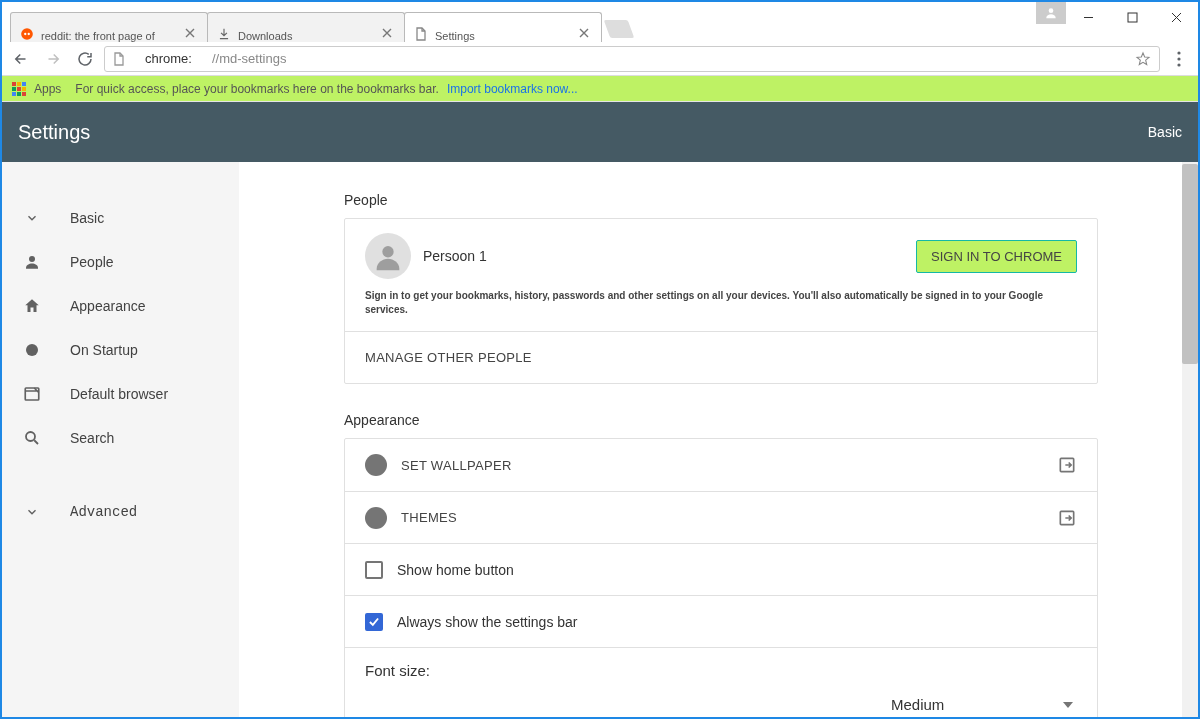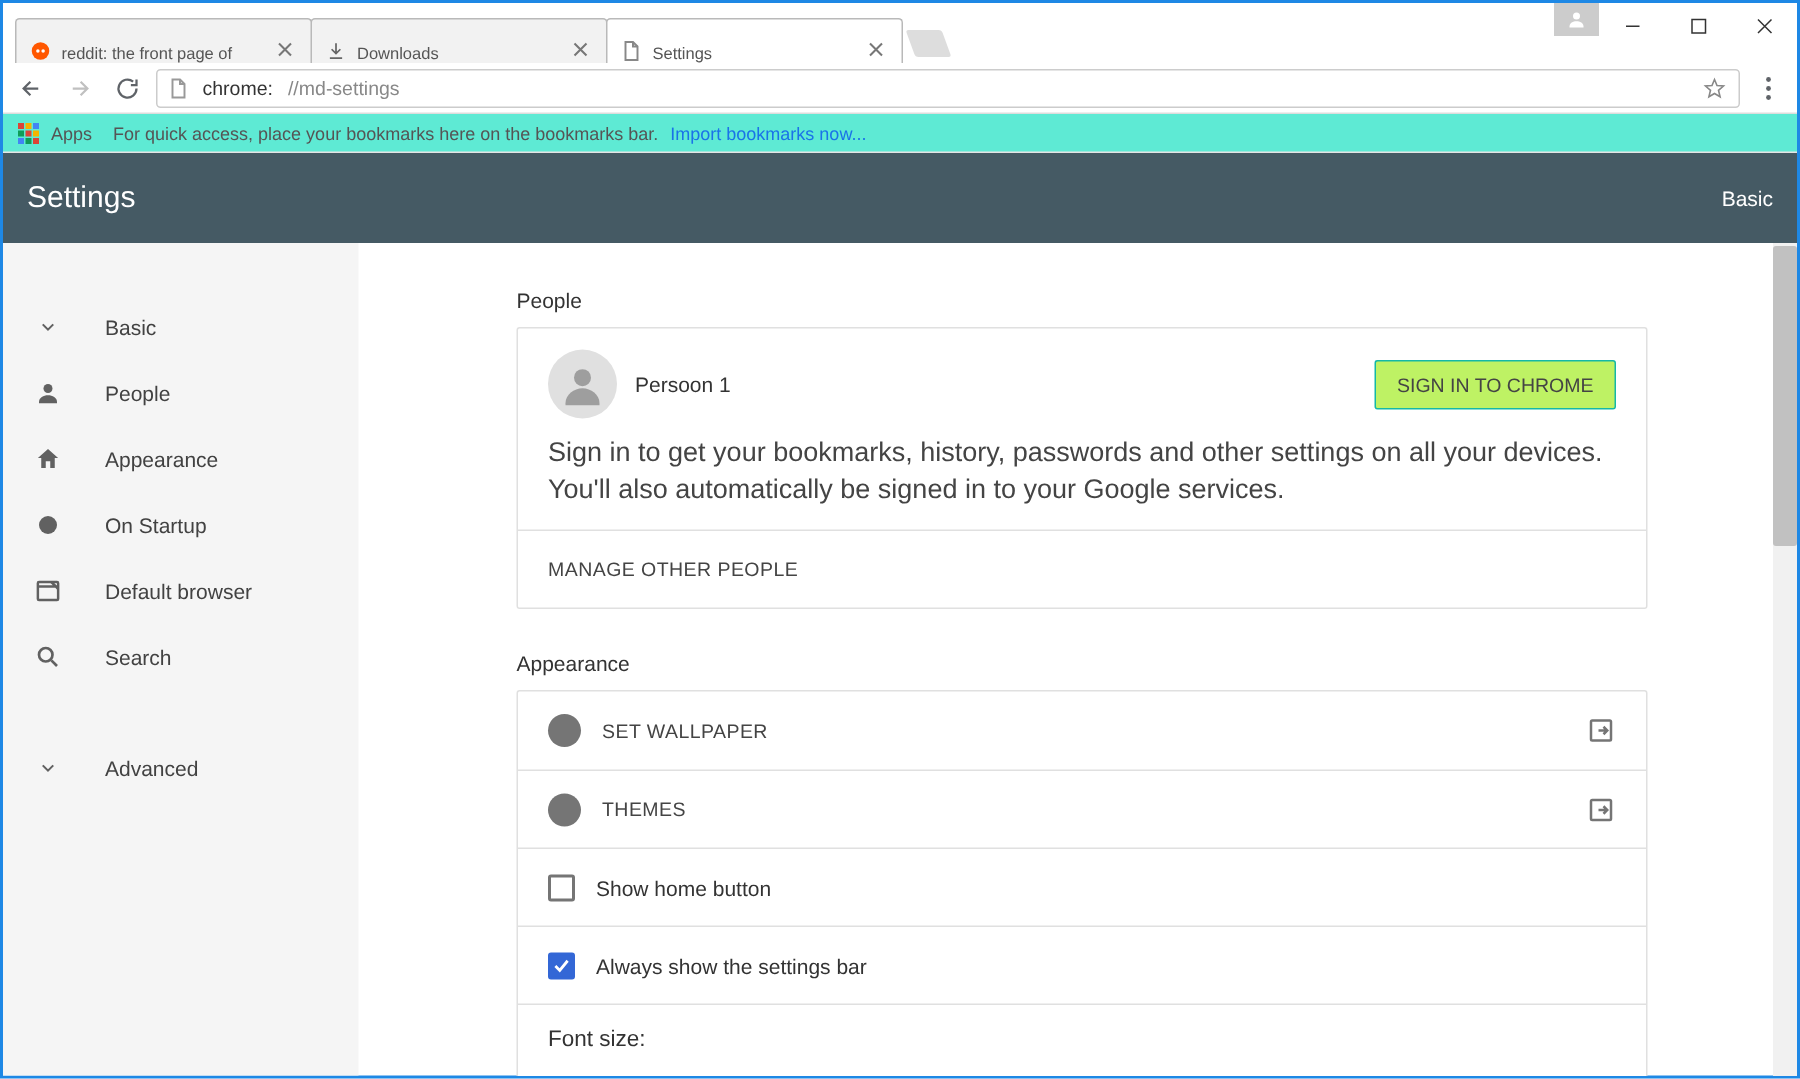--- a/index.html
+++ b/index.html
@@ -17,59 +17,59 @@
 .tab .tab-close { width: 14px; height: 14px; color: #777; cursor: pointer; }
 .new-tab { width: 24px; height: 18px; background: #ddd; margin-left: 6px; transform: skewX(20deg); border-radius: 2px; cursor: pointer; margin-bottom: 4px; }
 .window-controls { display: flex; align-items: flex-start; height: 100%; }
 .user-box { width: 30px; height: 22px; background: #ccc; display: flex; align-items: center; justify-content: center; color: #fff; }
 .win-btn { width: 44px; height: 30px; display: flex; align-items: center; justify-content: center; color: #555; cursor: pointer; }
 
 
 .toolbar { height: 34px; display: flex; align-items: center; padding: 0 6px; gap: 6px; border-bottom: 1px solid #ddd; }
 .nav-btn { width: 26px; height: 26px; display: flex; align-items: center; justify-content: center; color: #5f6368; cursor: pointer; border-radius: 50%; }
 .nav-btn.disabled { color: #c0c0c0; cursor: default; }
-.omnibox { flex: 1; height: 26px; border: 1px solid #ccc; border-radius: 3px; display: flex; align-items: center; padding: 0 8px; gap: 10px; color: #555; }
+.omnibox { flex: 1; height: 26px; border: 1px solid #ccc; border-radius: 3px; display: flex; align-items: center; padding: 0 8px; gap: 20px; color: #555; }
 .omnibox .doc-icon { color: #888; }
 .omnibox .url-prefix { color: #333; }
 .omnibox .url-rest { color: #888; }
 .omnibox .star { margin-left: auto; color: #888; cursor: pointer; }
 .menu-dots { width: 26px; height: 26px; display: flex; align-items: center; justify-content: center; color: #5f6368; cursor: pointer; }
 
 
-.bookmarks-bar { height: 26px; display: flex; align-items: center; padding: 0 10px; gap: 8px; font-size: 12px; color: #555; border-bottom: 1px solid #e5e5e5; background: #5eead4; }
+.bookmarks-bar { height: 26px; display: flex; align-items: center; padding: 0 10px; gap: 8px; font-size: 12px; color: #555; border-bottom: 1px solid #e5e5e5; background: #bef264; }
 .apps-icon { width: 14px; height: 14px; }
 .bookmarks-bar a { color: #1a73e8; text-decoration: none; cursor: pointer; }
 
 
 .md-header { height: 60px; background: #455a64; color: #fff; display: flex; align-items: center; padding: 0 16px; }
 .md-header .title { font-size: 20px; font-weight: 400; }
 .md-header .basic { margin-left: auto; font-size: 14px; cursor: pointer; }
 
 
 .content-wrap { display: flex; height: calc(100% - 40px - 34px - 26px - 60px); position: relative; }
 .content-scroll { position: absolute; right: 0; top: 0; width: 16px; height: 100%; background: #f1f1f1; }
 .content-scroll .thumb { width: 100%; height: 200px; background: #c1c1c1; border-radius: 2px; margin-top: 2px; }
 
 
 .sidebar { width: 237px; background: #f5f5f5; padding-top: 34px; flex-shrink: 0; }
 .sidebar-item { display: flex; align-items: center; height: 44px; padding: 0 20px; gap: 28px; color: #424242; font-size: 14px; cursor: pointer; }
 .sidebar-item .icon { width: 20px; height: 20px; color: #616161; display: flex; align-items: center; justify-content: center; }
-.sidebar-item.spaced { margin-top: 30px; }
+.sidebar-item.spaced { margin-top: 30px; font-family: Liberation Mono, monospace; }
 
 
 .main { flex: 1; overflow-y: auto; padding: 30px 100px 0 105px; color: #333; }
 .section-label { font-size: 14px; font-weight: 500; color: #333; margin-bottom: 10px; }
 .card { background: #fff; border: 1px solid #e0e0e0; border-radius: 2px; margin-bottom: 28px; }
 .card-row { padding: 14px 20px; display: flex; align-items: center; min-height: 52px; }
 .card-row.bordered { border-top: 1px solid #e0e0e0; }
 .profile-row { flex-direction: column; align-items: stretch; }
 .profile-top { display: flex; align-items: center; gap: 12px; }
 .avatar { width: 46px; height: 46px; border-radius: 50%; background: #e0e0e0; display: flex; align-items: center; justify-content: center; color: #9e9e9e; }
 .signin-btn { margin-left: auto; border: 1px solid #14b8a6; background: #bef264; padding: 8px 14px; font-size: 13px; color: #444; cursor: pointer; border-radius: 2px; }
-.profile-desc { font-size: 18px; color: #444; margin-top: 10px; line-height: 1.4; }
+.profile-desc { font-size: 10px; color: #444; margin-top: 10px; line-height: 1.4; font-weight: bold; }
 .manage-link { font-size: 13px; color: #444; letter-spacing: 0.3px; cursor: pointer; }
 .row-bullet { width: 22px; height: 22px; border-radius: 50%; background: #757575; margin-right: 14px; flex-shrink: 0; }
 .row-label { font-size: 13px; color: #444; letter-spacing: 0.3px; }
 .row-text { font-size: 14px; color: #333; }
 .row-action { margin-left: auto; color: #757575; cursor: pointer; }
 .checkbox { width: 18px; height: 18px; border: 2px solid #757575; border-radius: 2px; margin-right: 14px; display: flex; align-items: center; justify-content: center; cursor: pointer; flex-shrink: 0; }
 .checkbox.checked { background: #3367d6; border-color: #3367d6; color: #fff; }
 .font-row { flex-direction: column; align-items: stretch; padding-bottom: 8px; }
 .font-label { font-size: 15px; color: #333; margin-bottom: 10px; }
 .select { margin-left: auto; width: 190px; height: 32px; border: none; border-bottom: 1px solid #bdbdbd; padding: 0 4px; font-size: 15px; color: #333; display: flex; align-items: center; cursor: pointer; }

